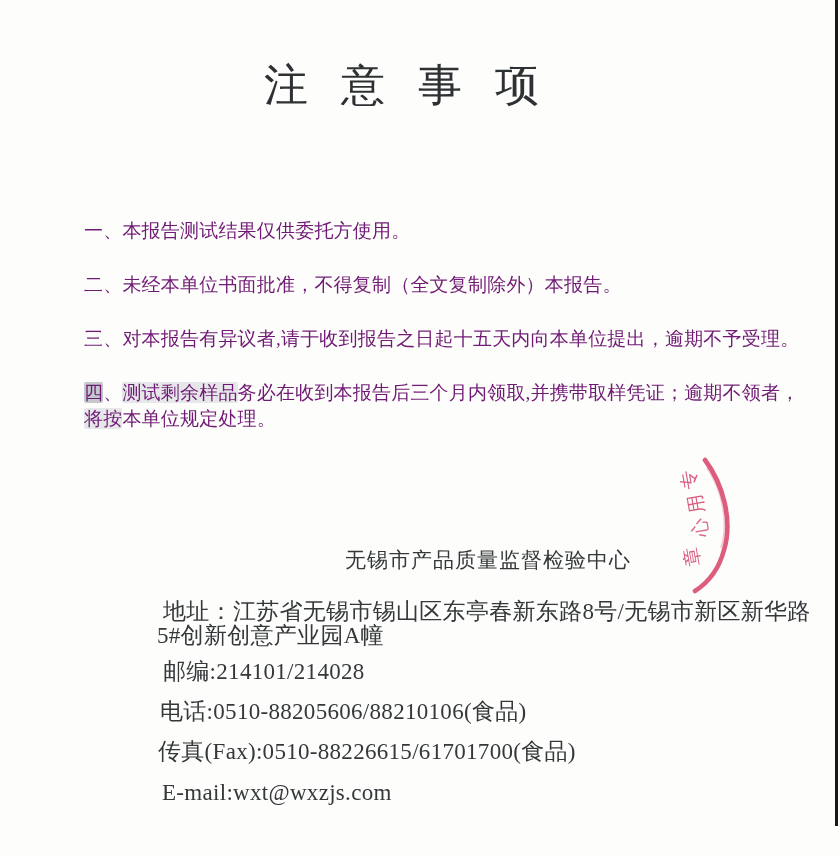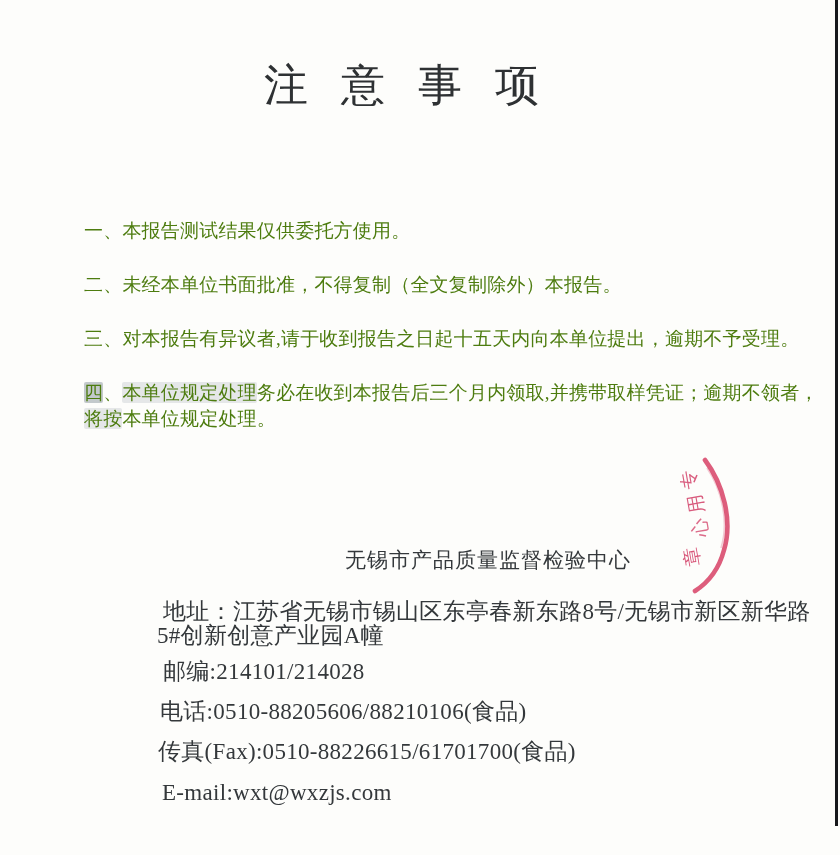--- a/index.html
+++ b/index.html
@@ -18,21 +18,21 @@
     font-size:44px;
     letter-spacing:33px;
     color:#2e3133;
     white-space:nowrap;
     font-weight:500;
   }
   .note-line{
     position:absolute;
     left:84px;
     font-size:19px;
-    color:#4d7c0f;
+    color:#701a75;
     white-space:nowrap;
     letter-spacing:0.2px;
   }
   .note-1{top:218px;}
   .note-2{top:272px;}
   .note-3{top:326px;}
   .note-4a{top:380px;}
   .note-4b{top:406px;}
   .smudge-strong{
     background:rgba(148,158,166,0.55);
@@ -79,21 +79,21 @@
 <body>
 
 <div class="scan-page">
 
   <div class="page-title">注意事项</div>
 
   <div class="note-line note-1">一、本报告测试结果仅供委托方使用。</div>
   <div class="note-line note-2">二、未经本单位书面批准，不得复制（全文复制除外）本报告。</div>
   <div class="note-line note-3">三、对本报告有异议者,请于收到报告之日起十五天内向本单位提出，逾期不予受理。</div>
 
-  <div class="note-line note-4a"><span class="smudge-strong">四</span><span>、</span><span class="smudge-light">本单位规定处理</span><span>务必在收到本报告后三个月内领取,并携带取样凭证；逾期不领者，</span></div>
+  <div class="note-line note-4a"><span class="smudge-strong">四</span><span>、</span><span class="smudge-light">测试剩余样品</span><span>务必在收到本报告后三个月内领取,并携带取样凭证；逾期不领者，</span></div>
   <div class="note-line note-4b"><span class="smudge-light">将按</span><span>本单位规定处理。</span></div>
 
   <div class="org-name">无锡市产品质量监督检验中心</div>
 
   <div class="contact-line addr-1">地址：江苏省无锡市锡山区东亭春新东路8号/无锡市新区新华路</div>
   <div class="contact-line addr-2">5#创新创意产业园A幢</div>
   <div class="contact-line postal">邮编:214101/214028</div>
   <div class="contact-line phone">电话:0510-88205606/88210106(食品)</div>
   <div class="contact-line fax">传真(Fax):0510-88226615/61701700(食品)</div>
   <div class="contact-line email">E-mail:wxt@wxzjs.com</div>

